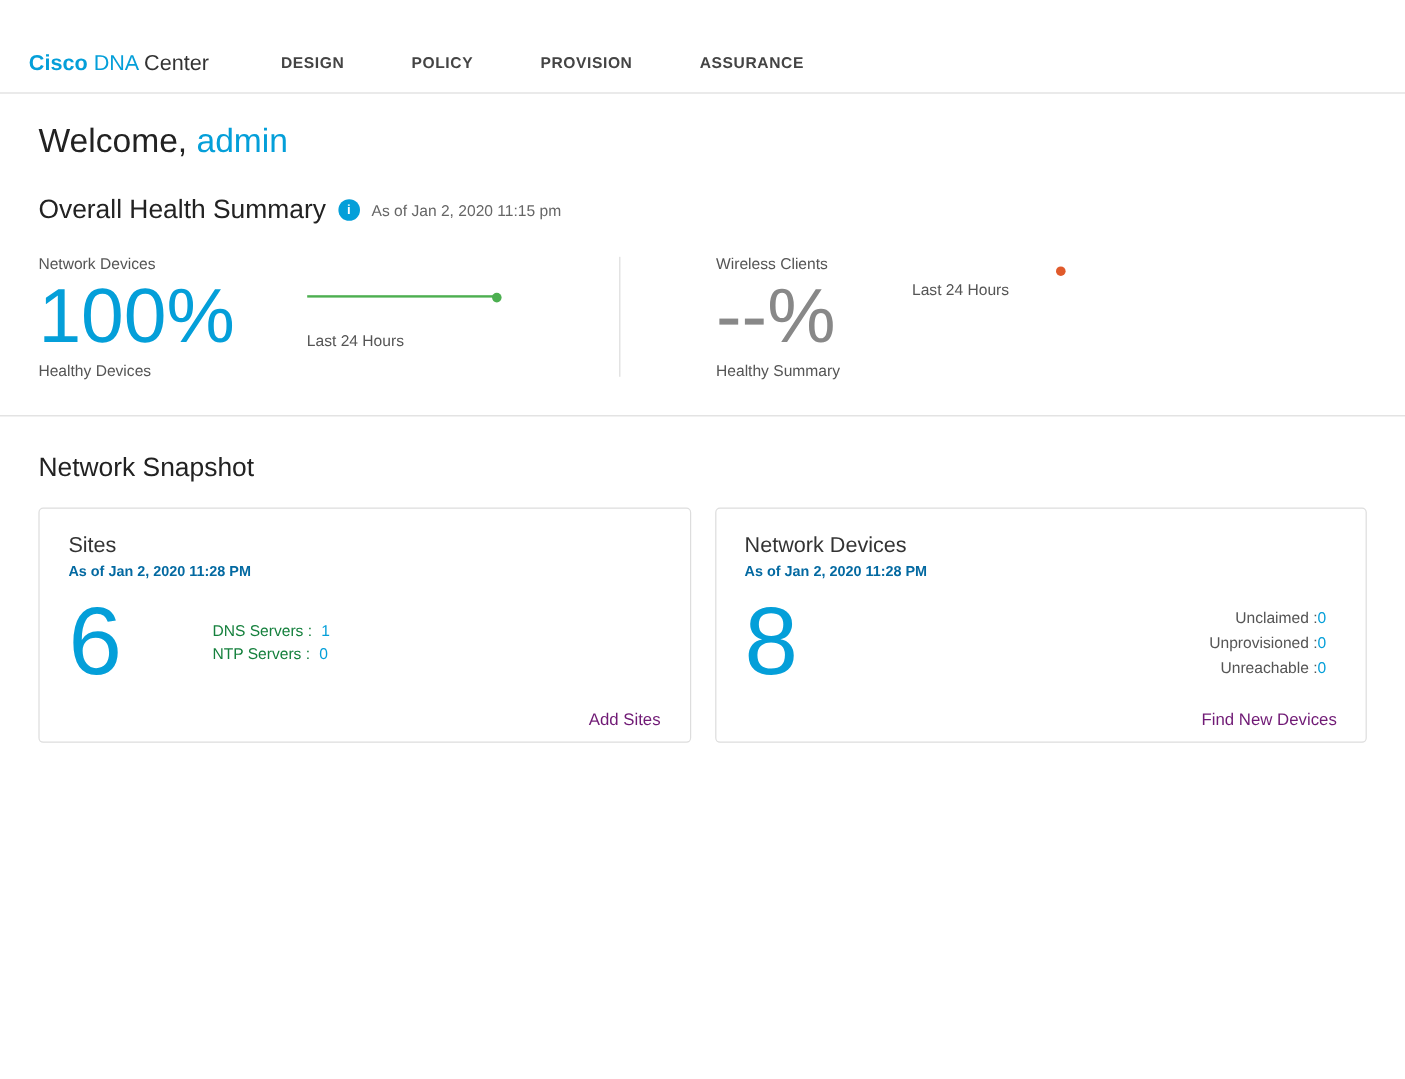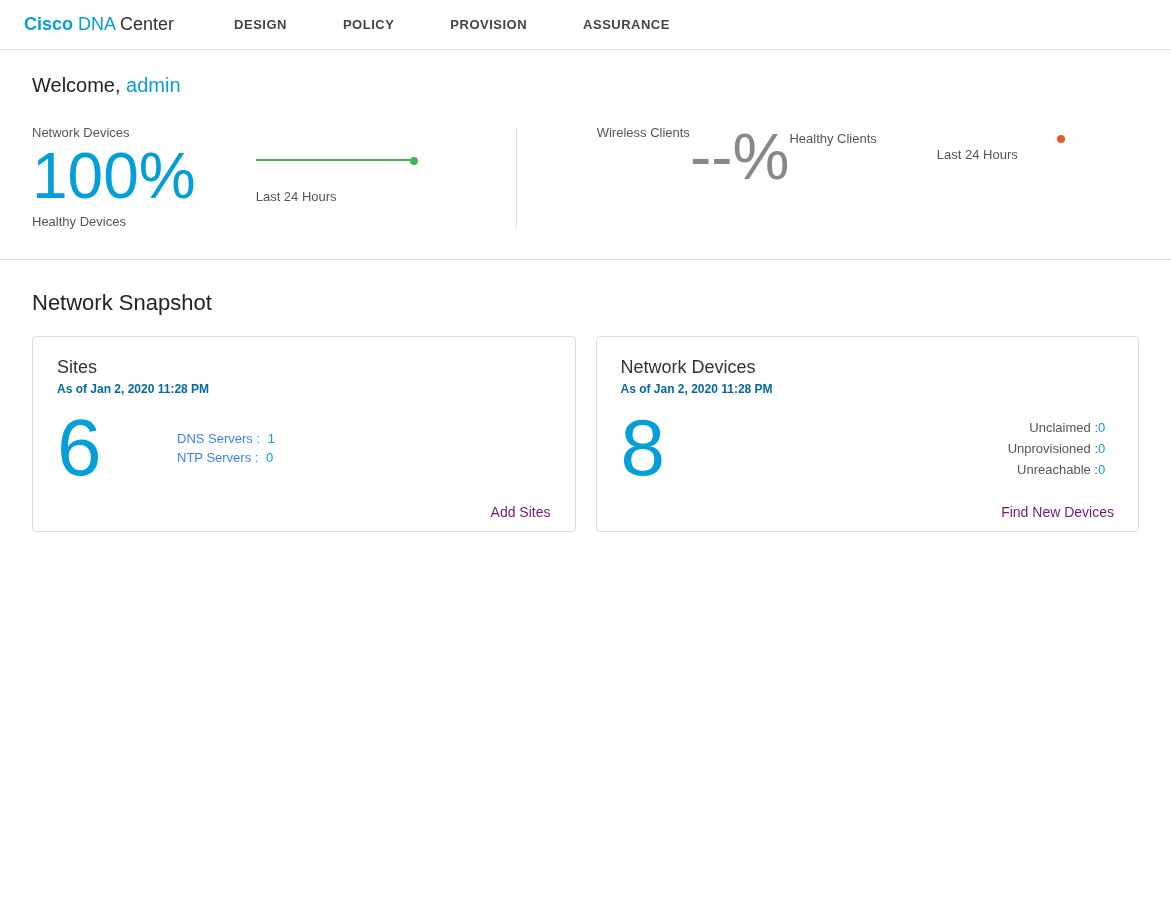--- a/index.html
+++ b/index.html
@@ -4,36 +4,37 @@
   <style>
     * { box-sizing: border-box; margin: 0; padding: 0; }
     body { font-family: 'Helvetica Neue', Arial, sans-serif; background: #fff; color: #333; font-size: 14px; }
 
     
     .navbar {
       display: flex; align-items: center;
       border-bottom: 1px solid #ddd;
       padding: 0 24px; height: 50px;
       background: #fff;
+      margin-top: 28px;
     }
     .navbar-brand { margin-right: 40px; font-size: 18px; font-weight: 500; }
     .navbar-brand .cisco { color: #049fd9; font-weight: 700; }
     .navbar-brand .dna { color: #049fd9; }
     .navbar-brand .center { color: #333; }
     .nav-links { display: flex; gap: 16px; }
     .nav-link {
       padding: 0 20px; height: 50px; display: flex; align-items: center;
       font-size: 13px; font-weight: 600; letter-spacing: 0.5px;
       color: #444; text-decoration: none; cursor: pointer;
       text-transform: uppercase;
     }
 
     
     .welcome-section { padding: 24px 32px 8px; }
-    .welcome-text { font-size: 20px; font-weight: 300; color: #222; }
+    .welcome-text { font-size: 28px; font-weight: 300; color: #222; }
     .welcome-text .admin { color: #049fd9; font-weight: 400; }
 
     
     .health-section {
       padding: 20px 32px 30px;
       border-bottom: 1px solid #ddd;
     }
     .health-header {
       display: flex; align-items: center; gap: 10px; margin-bottom: 24px;
     }
@@ -64,21 +65,21 @@
       position: absolute; bottom: 20px; right: 18px;
       width: 8px; height: 8px; border-radius: 50%; background: #4caf50;
     }
     .sparkline-label { font-size: 13px; color: #555; text-align: right; }
 
     .health-divider {
       width: 1px; background: #ddd; height: 100px; align-self: center;
       margin: 0 20px;
     }
 
-    .wireless-block { display: flex; flex-direction: row; align-items: flex-start; }
+    .wireless-block { display: flex; flex-direction: column; align-items: flex-start; }
     .wireless-big { font-size: 64px; font-weight: 200; color: #888; line-height: 1; }
 
     .wireless-sparkline-dot {
       width: 8px; height: 8px; border-radius: 50%; background: #e05a2b;
       margin: 10px 0 4px 120px;
     }
 
     
     .snapshot-section { padding: 30px 32px 20px; }
     .snapshot-title { font-size: 22px; font-weight: 300; color: #222; margin-bottom: 20px; }
@@ -92,21 +93,21 @@
       display: flex; flex-direction: column;
     }
     .card-title { font-size: 18px; font-weight: 400; color: #333; margin-bottom: 4px; }
     .card-timestamp { font-size: 12px; color: #0369a1; margin-bottom: 12px; font-weight: bold; }
 
     .card-body { display: flex; align-items: center; flex: 1; }
     .card-number { font-size: 80px; font-weight: 200; color: #049fd9; line-height: 1; margin-right: 40px; min-width: 80px; }
 
     .card-stats { display: flex; flex-direction: column; gap: 4px; }
     .stat-row { font-size: 13px; color: #555; }
-    .stat-row .stat-key { color: #3b82f6; }
+    .stat-row .stat-key { color: #15803d; }
     .stat-row .stat-value { color: #049fd9; font-weight: 500; }
 
     .card-footer { display: flex; justify-content: flex-end; margin-top: 16px; }
     .card-action-link { color: #701a75; font-size: 14px; cursor: pointer; text-decoration: none; }
 
     
     .right-stats { display: flex; flex-direction: column; gap: 6px; align-items: flex-end; margin-left: auto; }
     .right-stat-row { font-size: 13px; color: #555; display: flex; gap: 0; align-items: center; }
     .right-stat-row .rstat-key { text-align: right; }
     .right-stat-row .rstat-val { color: #049fd9; font-weight: 500; min-width: 16px; }
@@ -126,20 +127,25 @@
   </div>
 </nav>
 
 <div class="welcome-section">
   <h1 class="welcome-text">
     <span>Welcome, </span><span class="admin">admin</span>
   </h1>
 </div>
 
 <div class="health-section">
+  <div class="health-header">
+    <span class="health-title">Overall Health Summary</span>
+    <span class="info-icon">i</span>
+    <span class="health-timestamp">As of Jan 2, 2020 11:15 pm</span>
+  </div>
 
   <div class="health-grid">
 
     <div class="health-block">
       <span class="health-block-label">Network Devices</span>
       <span class="health-big-number">100%</span>
       <span class="health-sub-label">Healthy Devices</span>
     </div>
 
     <div class="sparkline-block">
@@ -148,21 +154,21 @@
         <div class="sparkline-dot"></div>
       </div>
       <span class="sparkline-label">Last 24 Hours</span>
     </div>
 
     <div class="health-divider"></div>
 
     <div class="wireless-block">
       <span class="health-block-label">Wireless Clients</span>
       <span class="wireless-big">--%</span>
-      <span class="health-sub-label">Healthy Clients</span>
+      <span class="health-sub-label">Healthy Summary</span>
     </div>
 
     <div class="sparkline-block">
       <div class="wireless-sparkline-dot"></div>
       <span class="sparkline-label">Last 24 Hours</span>
     </div>
   </div>
 </div>
 
 <div class="snapshot-section">

